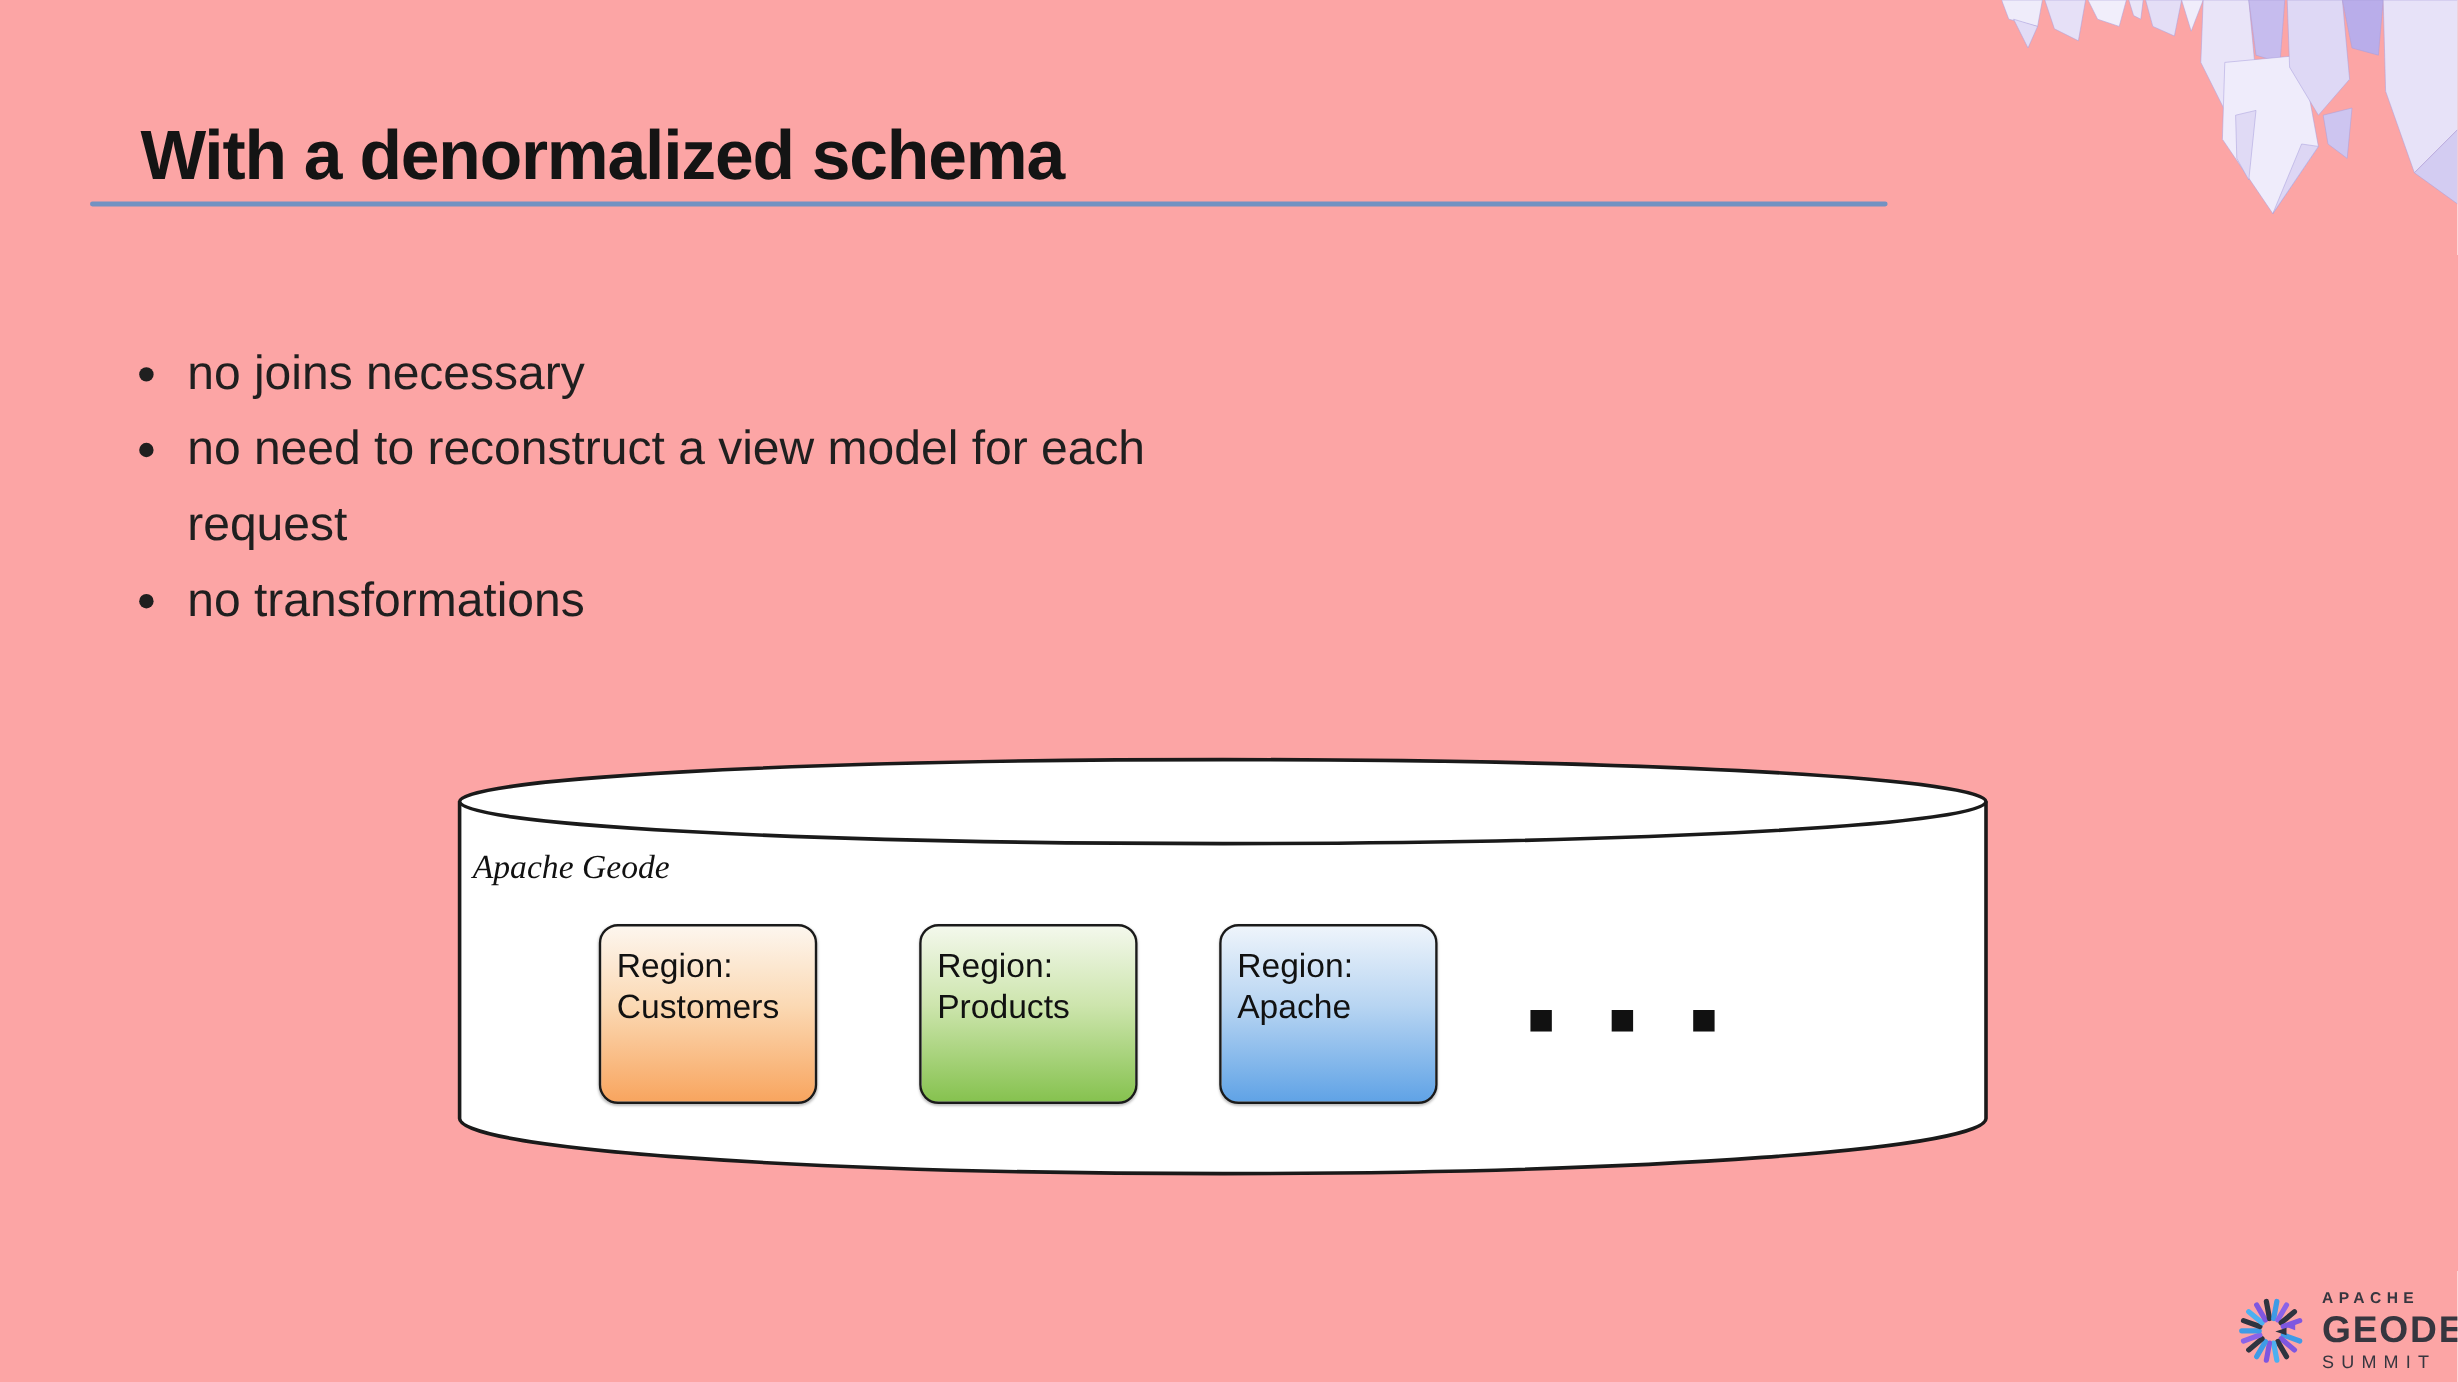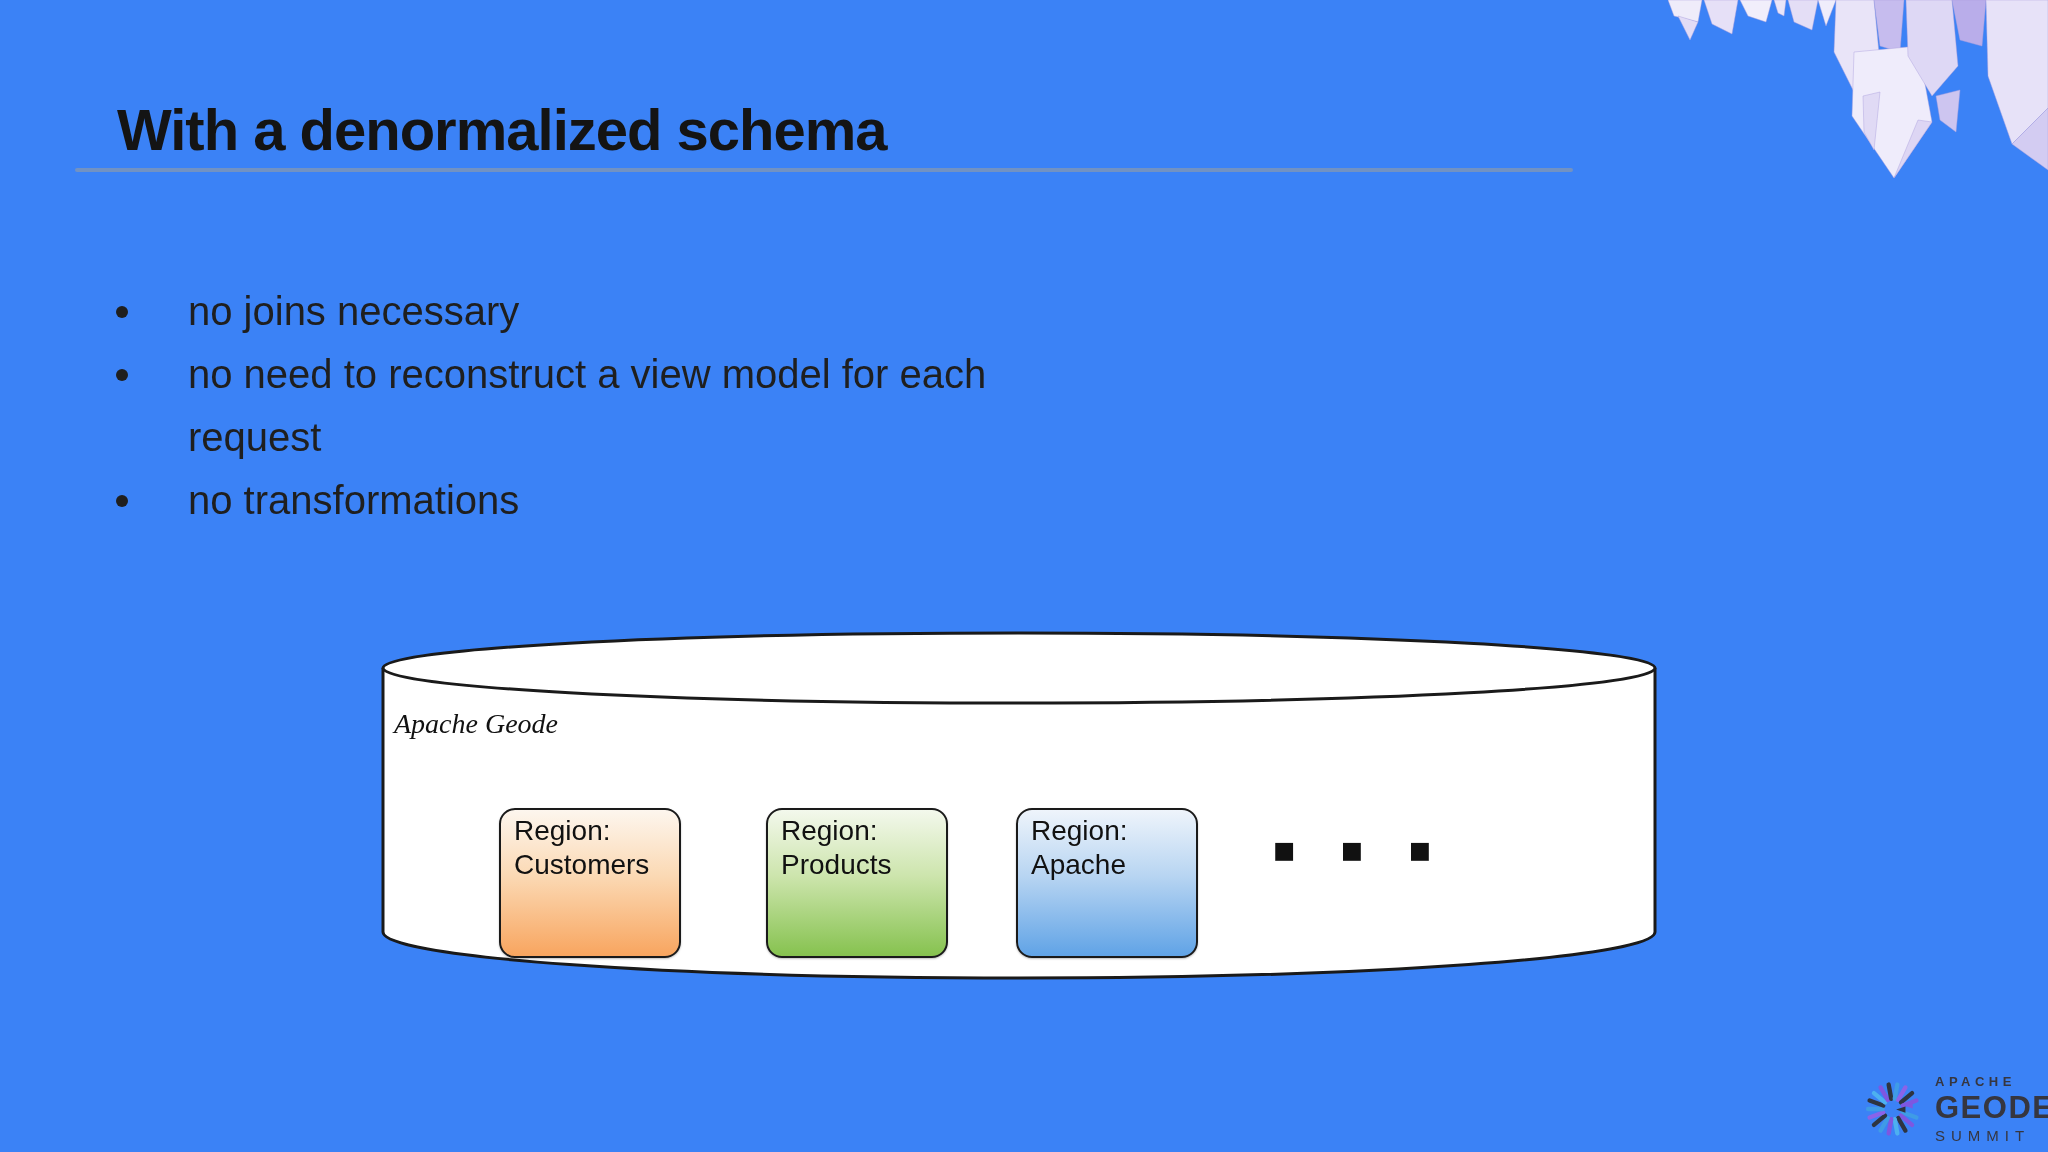--- a/index.html
+++ b/index.html
@@ -1,17 +1,17 @@
 <!DOCTYPE html>
 <html><head>
 <meta charset="utf-8">
 <style>
   html,body{margin:0;padding:0;background:#ffffff;}
   #slide{
-    position:relative;width:2048px;height:1152px;background:#3b82f6;overflow:hidden;
+    position:relative;width:2048px;height:1152px;background:#fca5a5;overflow:hidden;
     font-family:"Liberation Sans","DejaVu Sans",sans-serif;color:#1c1c1c;
   }
 
   
   #crystals{position:absolute;top:0;right:0;width:380px;height:250px;}
 
   
   #title{
     position:absolute;left:117px;top:96px;font-size:58px;font-weight:700;
     letter-spacing:-1px;color:#141414;white-space:nowrap;
@@ -21,30 +21,30 @@
     background:#7292c2;border-radius:2px;
   }
 
   
   #bullets{position:absolute;left:112px;top:280px;width:1120px;}
   .bullet-item{position:relative;padding-left:44px;font-size:40px;line-height:63px;color:#1f1f1f;}
   .bullet-dot{
     position:absolute;left:4px;top:26px;width:12px;height:12px;border-radius:50%;
     background:#1f1f1f;
   }
-  .bullet-line{display:block;margin-left:32px;}
+  .bullet-line{display:block;}
 
   
   #cylinder-wrap{position:absolute;left:380px;top:630px;width:1278px;height:352px;}
   #db-label{
     position:absolute;left:394px;top:708px;font-size:28px;font-style:italic;color:#111;font-family:Liberation Serif, serif;
   }
   .region-box{
-    position:absolute;top:808px;width:182px;height:150px;box-sizing:border-box;
-    border:2px solid #1a1a1a;border-radius:16px;padding:4px 0 0 13px;
+    position:absolute;top:770px;width:182px;height:150px;box-sizing:border-box;
+    border:2px solid #1a1a1a;border-radius:16px;padding:16px 0 0 13px;
     font-size:28px;line-height:34px;color:#111;
     box-shadow:0 1px 2px rgba(0,0,0,0.25);
   }
   #region-customers{left:499px;background:linear-gradient(180deg,#fdf6ee 0%,#fbd9b4 45%,#f8a55f 100%);}
   #region-products{left:766px;background:linear-gradient(180deg,#f3f8ec 0%,#cde5ad 45%,#86c24f 100%);}
   #region-orders{left:1016px;background:linear-gradient(180deg,#eef4fb 0%,#b8d5f2 45%,#60a3e6 100%);}
   .region-line{display:block;}
 
   #ellipsis{
     position:absolute;left:1272px;top:828px;font-size:36px;letter-spacing:16px;

